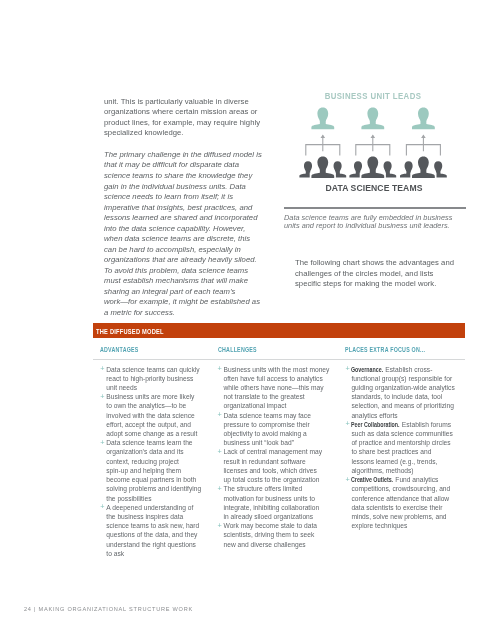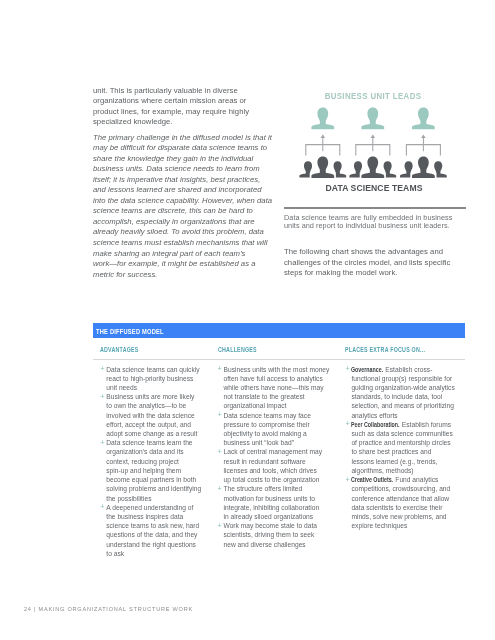--- a/index.html
+++ b/index.html
@@ -3,43 +3,43 @@
 <meta charset="utf-8">
 <style>
   html,body{margin:0;padding:0;background:#ffffff;}
   body{width:495px;height:640px;
        font-family:"Liberation Sans",sans-serif;
        -webkit-font-smoothing:antialiased;overflow:hidden;}
   .page{position:relative;width:495px;height:640px;background:#fff;}
 
   
   .col-left{position:absolute;left:93px;top:85.9px;width:180px;}
-  .body-p{color:#5c6063;font-size:7.7px;line-height:10.52px;margin:0;
+  .body-p{color:#5c6063;font-size:7.7px;line-height:10.52px;margin:11px;
           letter-spacing:0.02px;}
   .body-p + .body-p{margin-top:4.9px;font-style:italic;}
 
   .col-right{position:absolute;left:284px;top:247px;width:183px;}
 
   
   .fig{position:absolute;left:284px;top:84px;width:182px;height:112px;}
   .fig-title{position:absolute;left:-2px;top:7.4px;width:182px;text-align:center;
              color:#a8c9c2;font-size:8.85px;font-weight:bold;letter-spacing:0.45px;
              transform:scaleX(0.885);transform-origin:center center;}
   .teams-label{position:absolute;left:-1px;top:97.8px;width:182px;text-align:center;
                color:#4e5154;font-size:9.5px;font-weight:bold;letter-spacing:0.1px;
                transform:scaleX(0.905);transform-origin:center center;}
 
   .fig-rule{position:absolute;left:284px;top:207.4px;width:181.5px;height:1.5px;
             background:#87898c;}
   .fig-cap{position:absolute;left:284px;top:213.6px;width:183px;
-           color:#6e7275;font-size:7.33px;line-height:8.6px;letter-spacing:0.02px;}
+           color:#6e7275;font-size:7.33px;line-height:8.6px;font-style:italic;letter-spacing:0.02px;}
 
   
   .tbl-band{position:absolute;left:93px;top:322.5px;width:372px;height:15.5px;
-            background:#3b82f6;}
+            background:#c2410c;}
   .tbl-band span{position:absolute;left:3.2px;top:9.2px;color:#fefefe;font-size:7.3px;
                  font-weight:bold;letter-spacing:0.3px;line-height:0;
                  font-family:"Liberation Sans",sans-serif;
                  transform:scaleX(0.78);transform-origin:left center;}
   .colhead{position:absolute;top:349.5px;color:#52a3b2;font-size:7.0px;font-weight:bold;
            letter-spacing:0.3px;line-height:0;
            font-family:"Liberation Sans",sans-serif;
            transform:scaleX(0.758);transform-origin:left center;}
   .hr-head{position:absolute;left:93px;top:358.5px;width:372px;height:0.8px;
            background:#d6d8d9;}

